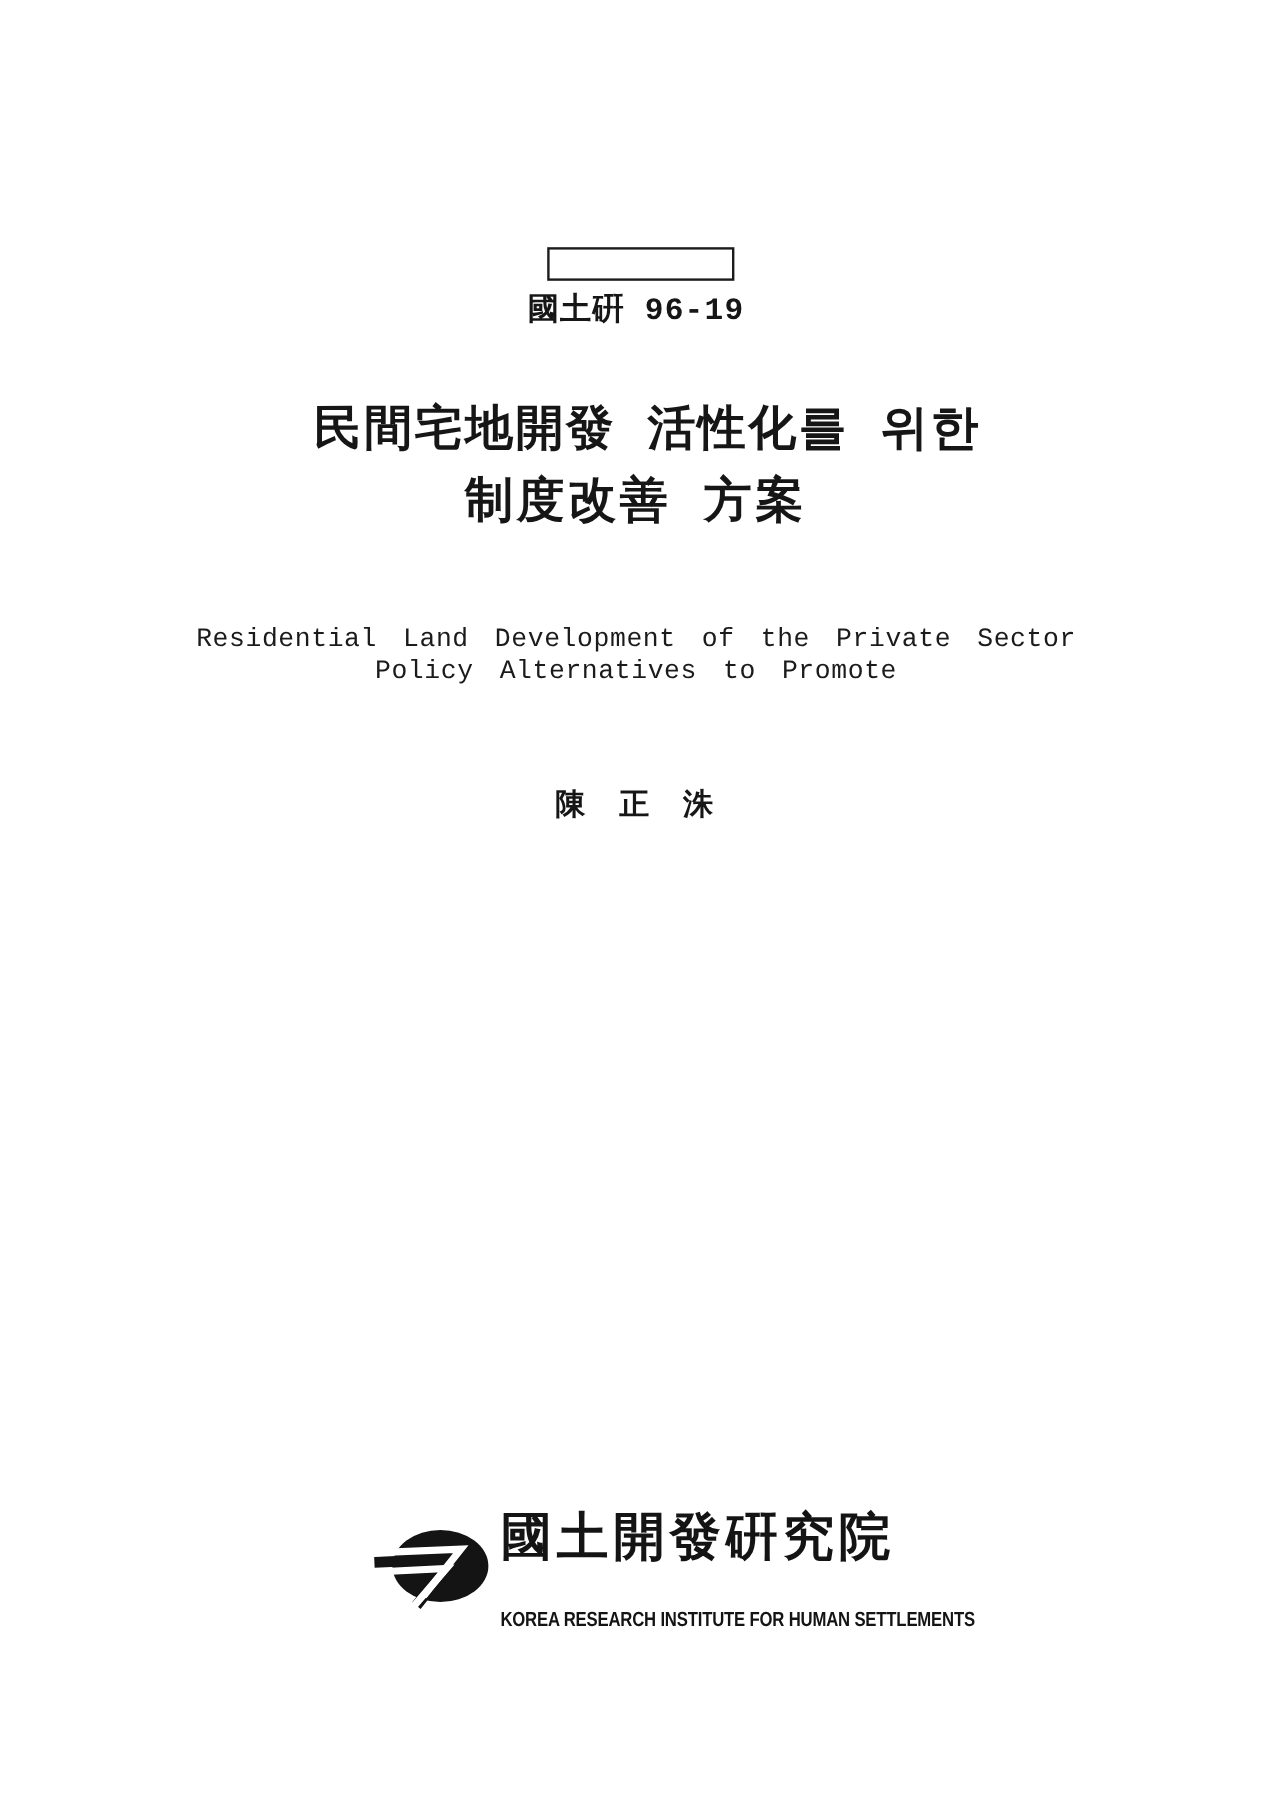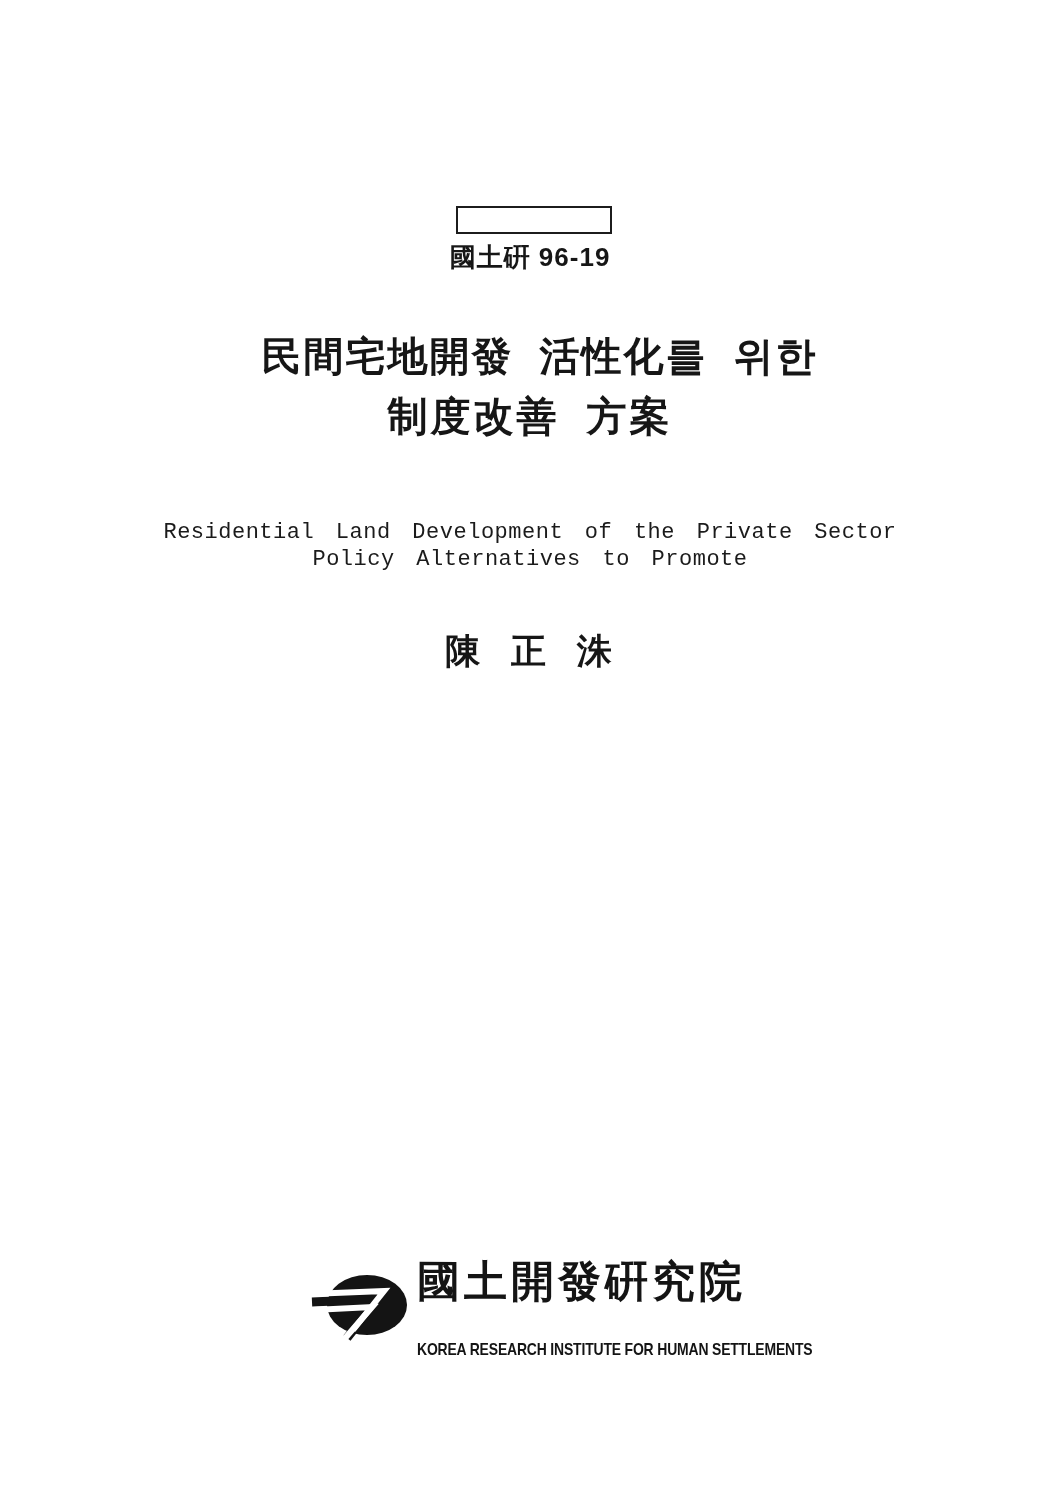--- a/index.html
+++ b/index.html
@@ -28,21 +28,21 @@
     position: absolute;
     left: 456px;
     top: 206px;
     width: 152px;
     height: 24px;
     border: 2px solid #1c1c1c;
     background: #ffffff;
   }
   .report-no {
     top: 240px;
-    font-family: Liberation Sans, sans-serif;
+    font-family: Liberation Mono, monospace;
     font-weight: 700;
     font-size: 26px;
     letter-spacing: 1px;
   }
   .title-kr-1 {
     top: 336px;
     font-family: "Liberation Serif", serif;
     font-weight: 700;
     font-size: 40px;
     line-height: 1.05;
@@ -71,24 +71,24 @@
   .title-en-2 {
     top: 547px;
     font-family: Liberation Mono, monospace;
     font-weight: 400;
     font-size: 22px;
     letter-spacing: 0.5px;
     word-spacing: 8px;
     color: #1b1b1b;
   }
   .author {
-    top: 628px;
+    top: 653px;
     font-family: "Liberation Serif", serif;
     font-weight: 600;
-    font-size: 35px;
+    font-size: 25px;
     letter-spacing: 3px;
     word-spacing: 16px;
   }
   .publisher {
     position: absolute;
     left: 308px;
     top: 1260px;
     display: flex;
     align-items: flex-start;
     gap: 9px;

